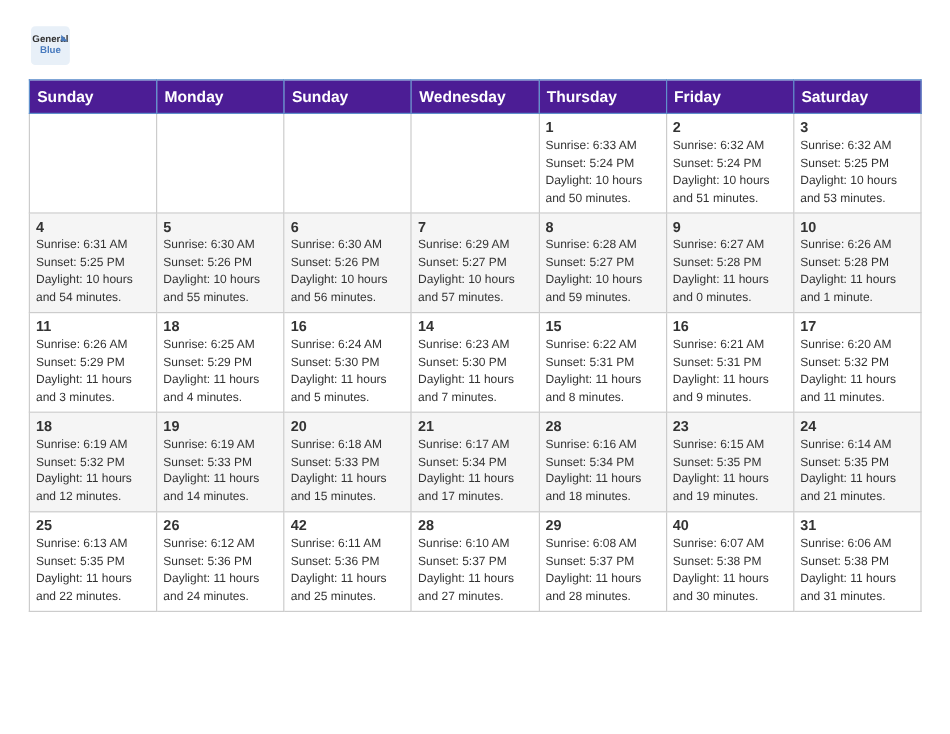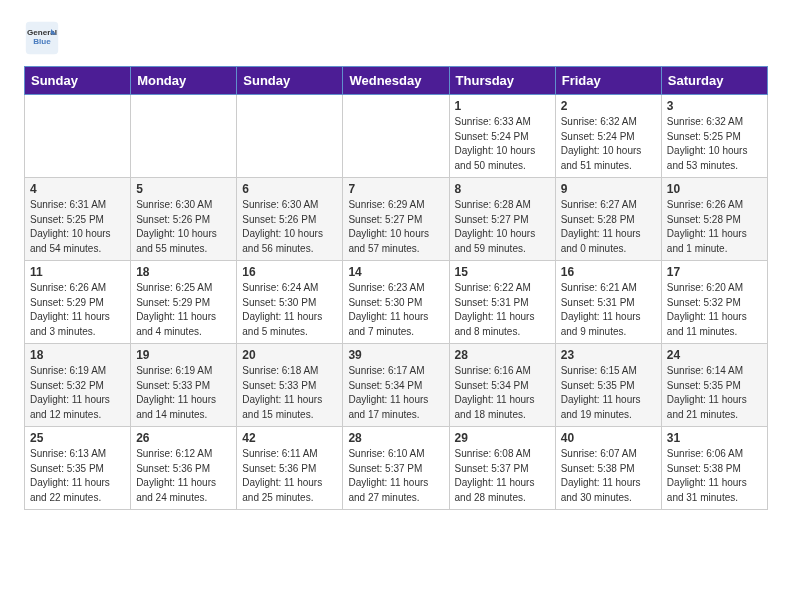--- a/index.html
+++ b/index.html
@@ -198,21 +198,21 @@
         </td>
         <td>
           <span class="day-number">19</span>
           <div class="day-info">Sunrise: 6:19 AM<br>Sunset: 5:33 PM<br>Daylight: 11 hours and 14 minutes.</div>
         </td>
         <td>
           <span class="day-number">20</span>
           <div class="day-info">Sunrise: 6:18 AM<br>Sunset: 5:33 PM<br>Daylight: 11 hours and 15 minutes.</div>
         </td>
         <td>
-          <span class="day-number">39</span>
+          <span class="day-number">21</span>
           <div class="day-info">Sunrise: 6:17 AM<br>Sunset: 5:34 PM<br>Daylight: 11 hours and 17 minutes.</div>
         </td>
         <td>
           <span class="day-number">28</span>
           <div class="day-info">Sunrise: 6:16 AM<br>Sunset: 5:34 PM<br>Daylight: 11 hours and 18 minutes.</div>
         </td>
         <td>
           <span class="day-number">23</span>
           <div class="day-info">Sunrise: 6:15 AM<br>Sunset: 5:35 PM<br>Daylight: 11 hours and 19 minutes.</div>
         </td>

